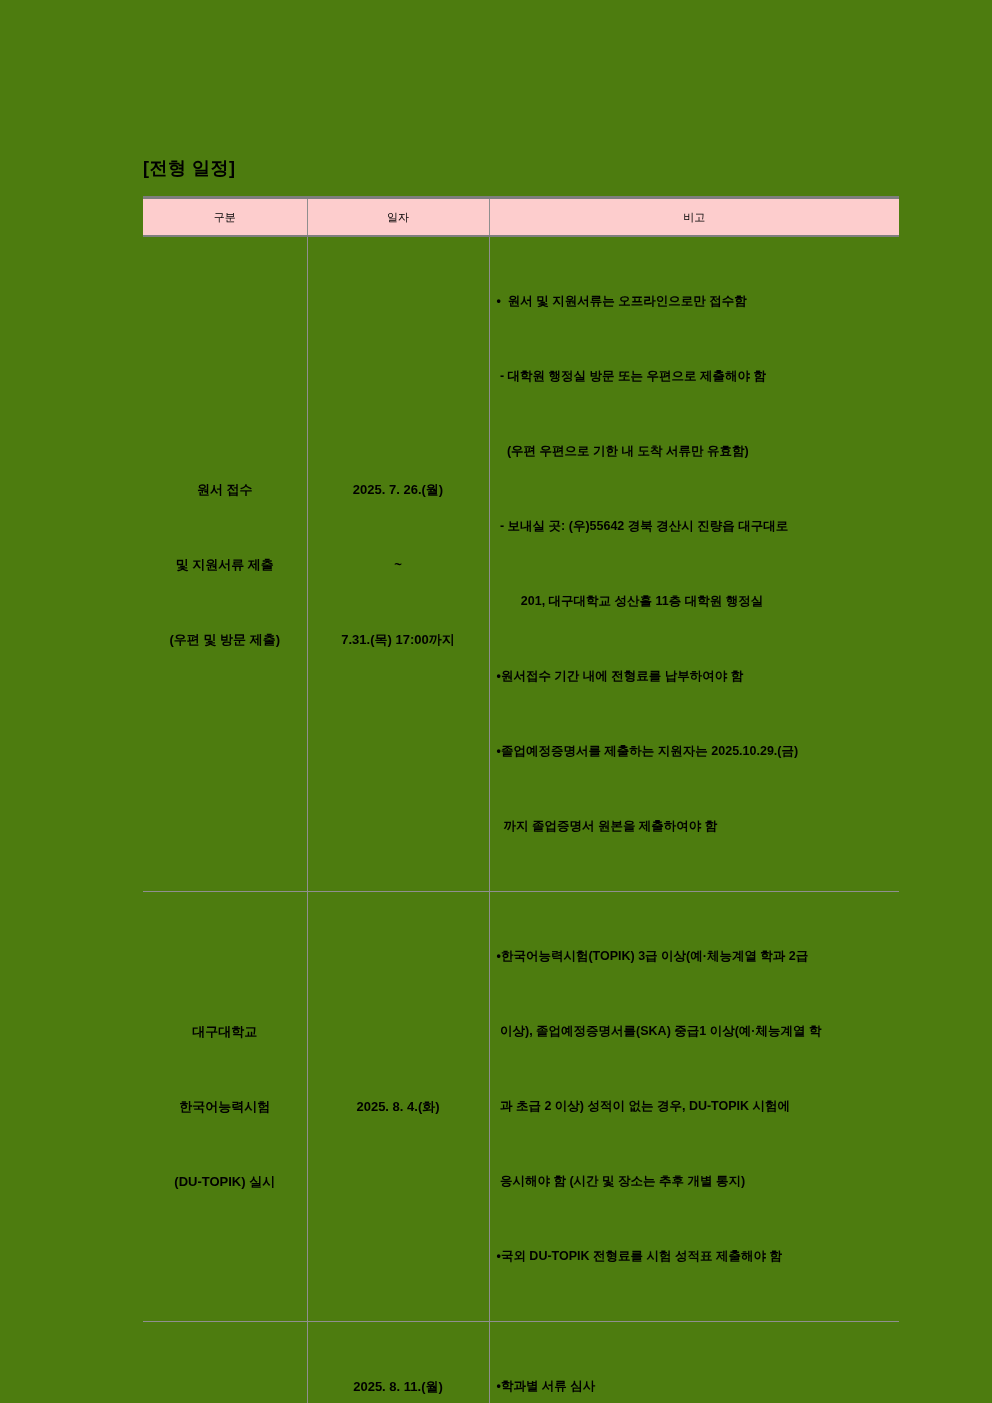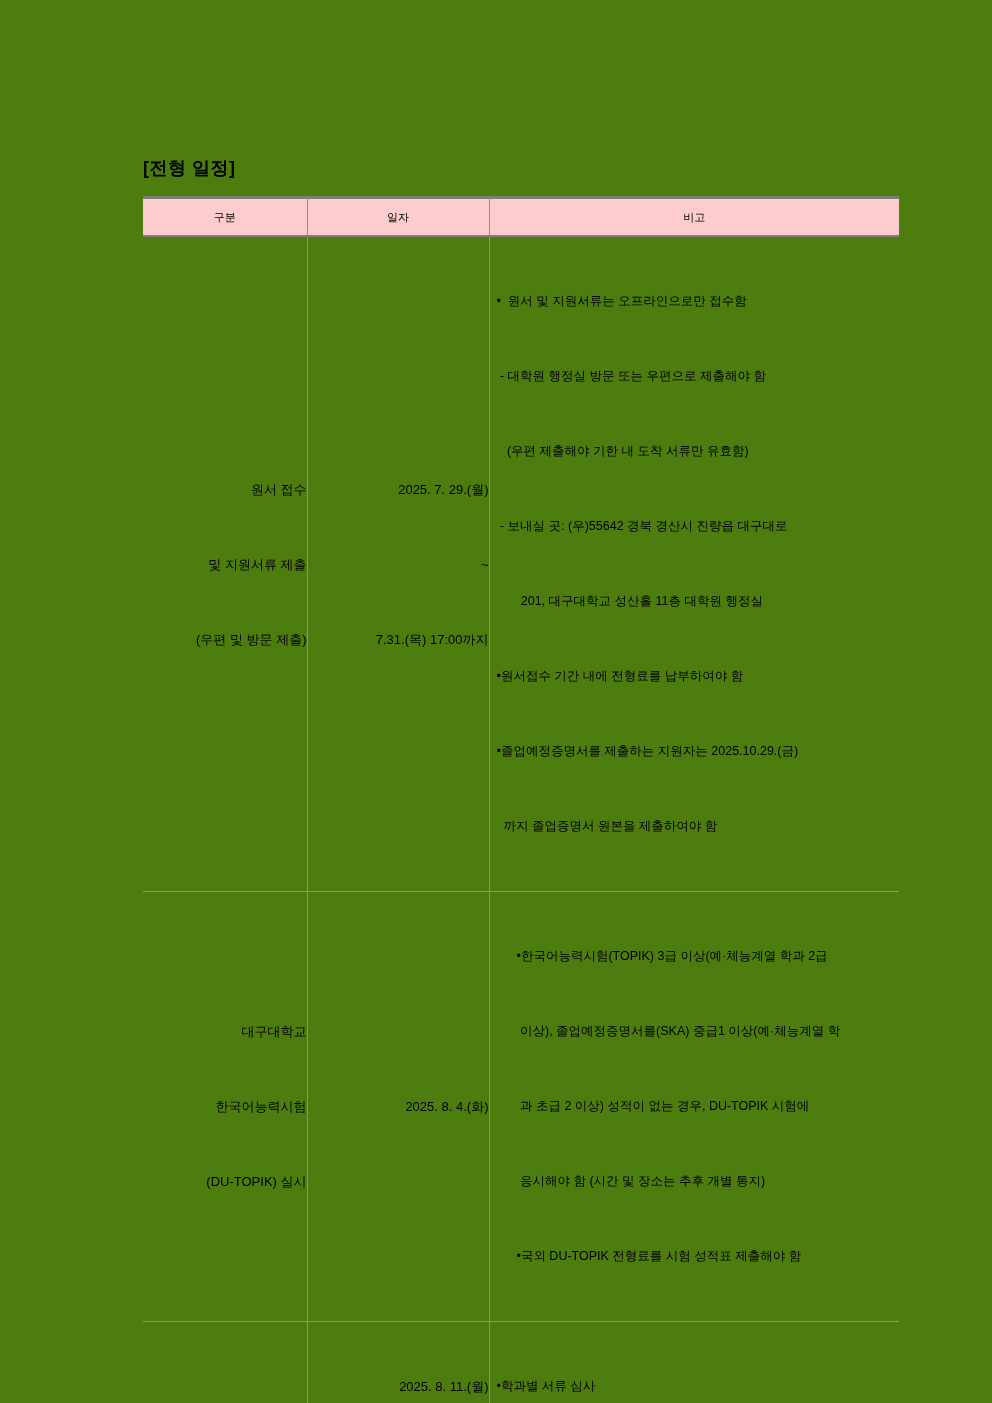--- a/index.html
+++ b/index.html
@@ -36,42 +36,43 @@
     border-top: 3px solid #7e7e7e;
     border-bottom: 3px solid #7e7e7e;
     font-size: 13px;
   }
   table.schedule th,
   table.schedule td {
     border: 1px solid #8f8f8f;
     vertical-align: middle;
     padding: 0;
     overflow: hidden;
+    font-weight: bold;
   }
   table.schedule th:first-child,
   table.schedule td:first-child { border-left: 0; }
   table.schedule th:last-child,
   table.schedule td:last-child { border-right: 0; }
   table.schedule thead th {
     background: #fdcdcd;
     height: 36px;
     font-weight: normal;
     font-size: 11px;
     text-align: center;
     border-top: 0;
     border-bottom: 2px solid #7e7e7e;
   }
   .col-cat  { width: 164px; }
   .col-date { width: 182px; }
   .col-note { width: 410px; }
   tr.r1 td { height: 272px; }
-  tr.r2 td { height: 138px; padding-left: 20px; }
+  tr.r2 td { height: 138px; }
   tr.r3 td { height: 74px; }
   .cell-center {
-    text-align: right;
+    text-align: center;
     line-height: 25px;
     white-space: pre-wrap;
   }
   .cell-notes {
     text-align: left;
     line-height: 25px;
     padding: 2px 4px 2px 7px;
     white-space: pre-wrap;
     font-size: 12.5px;
   }
@@ -103,30 +104,30 @@
         <tr class="r1">
           <td>
             <div class="cell-center">
               <div>원서 접수</div>
               <div>및 지원서류 제출</div>
               <div>(우편 및 방문 제출)</div>
             </div>
           </td>
           <td>
             <div class="cell-center">
-              <div>2025. 7. 29.(월)</div>
+              <div>2025. 7. 26.(월)</div>
               <div>~</div>
               <div>7.31.(목) 17:00까지</div>
             </div>
           </td>
           <td>
             <div class="cell-notes">
               <div class="note-line">•  원서 및 지원서류는 오프라인으로만 접수함</div>
               <div class="note-line"> - 대학원 행정실 방문 또는 우편으로 제출해야 함</div>
-              <div class="note-line">   (우편 제출해야 기한 내 도착 서류만 유효함)</div>
+              <div class="note-line">   (우편 우편으로 기한 내 도착 서류만 유효함)</div>
               <div class="note-line"> - 보내실 곳: (우)55642 경북 경산시 진량읍 대구대로</div>
               <div class="note-line">       201, 대구대학교 성산홀 11층 대학원 행정실</div>
               <div class="note-line">•원서접수 기간 내에 전형료를 납부하여야 함</div>
               <div class="note-line">•졸업예정증명서를 제출하는 지원자는 2025.10.29.(금)</div>
               <div class="note-line">  까지 졸업증명서 원본을 제출하여야 함</div>
             </div>
           </td>
         </tr>
 
         <tr class="r2">

